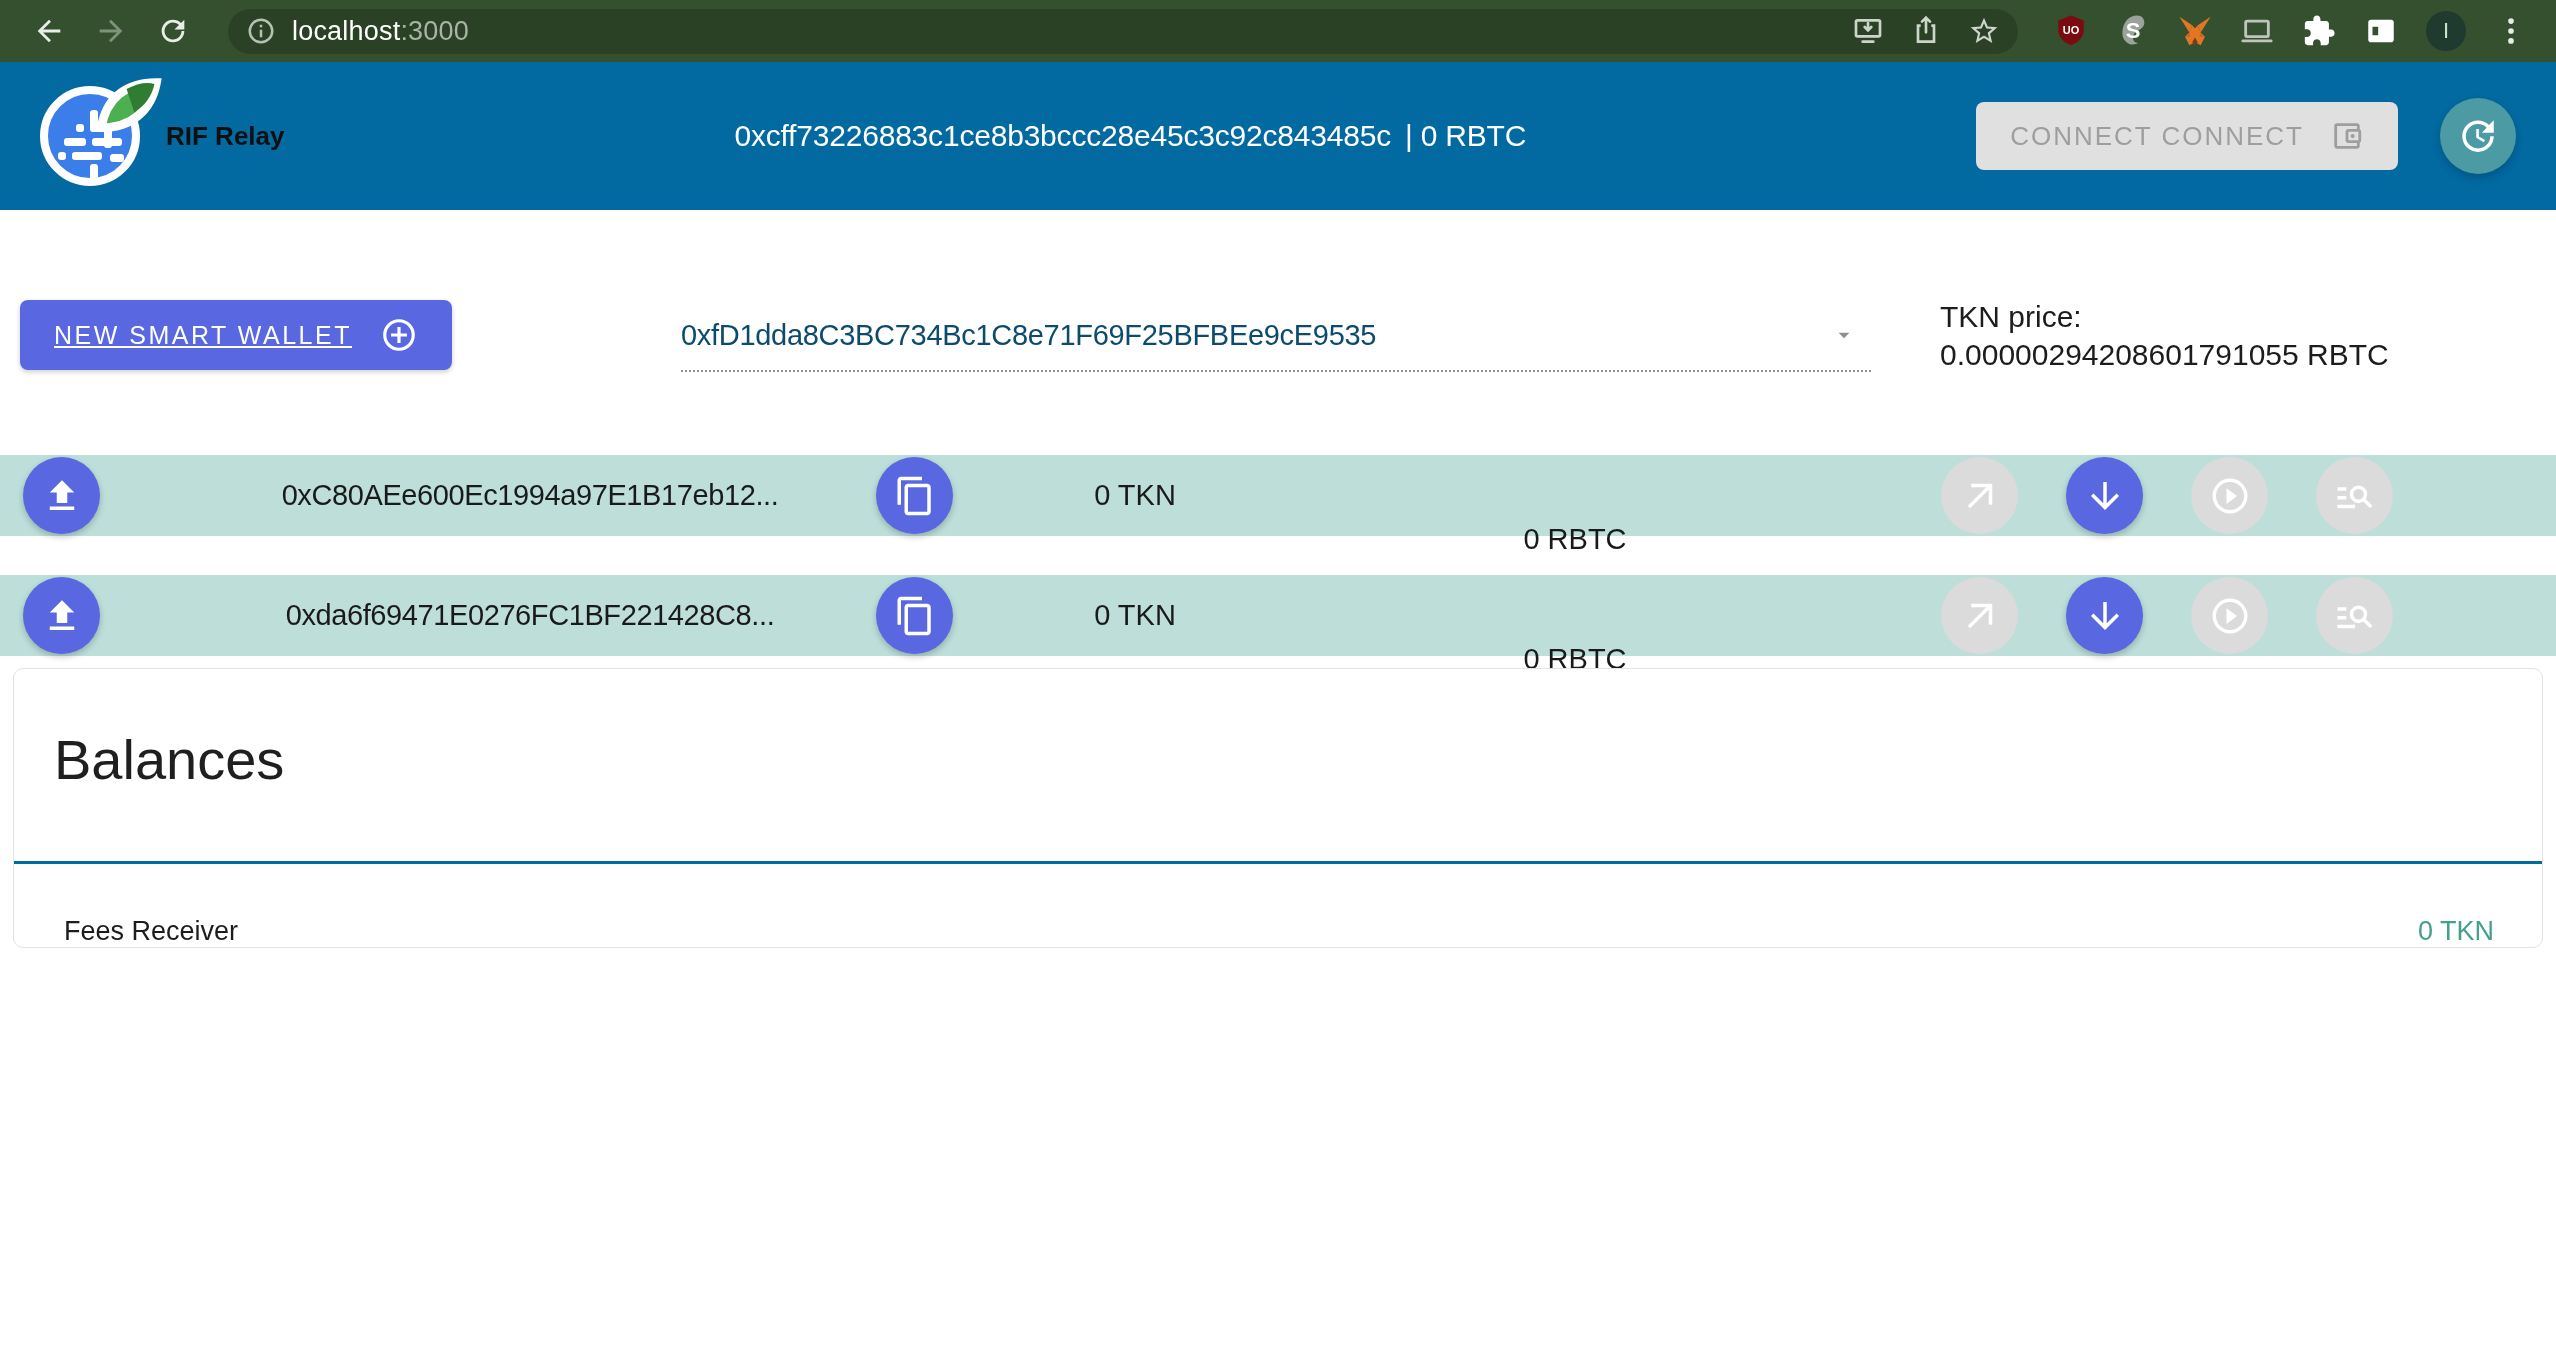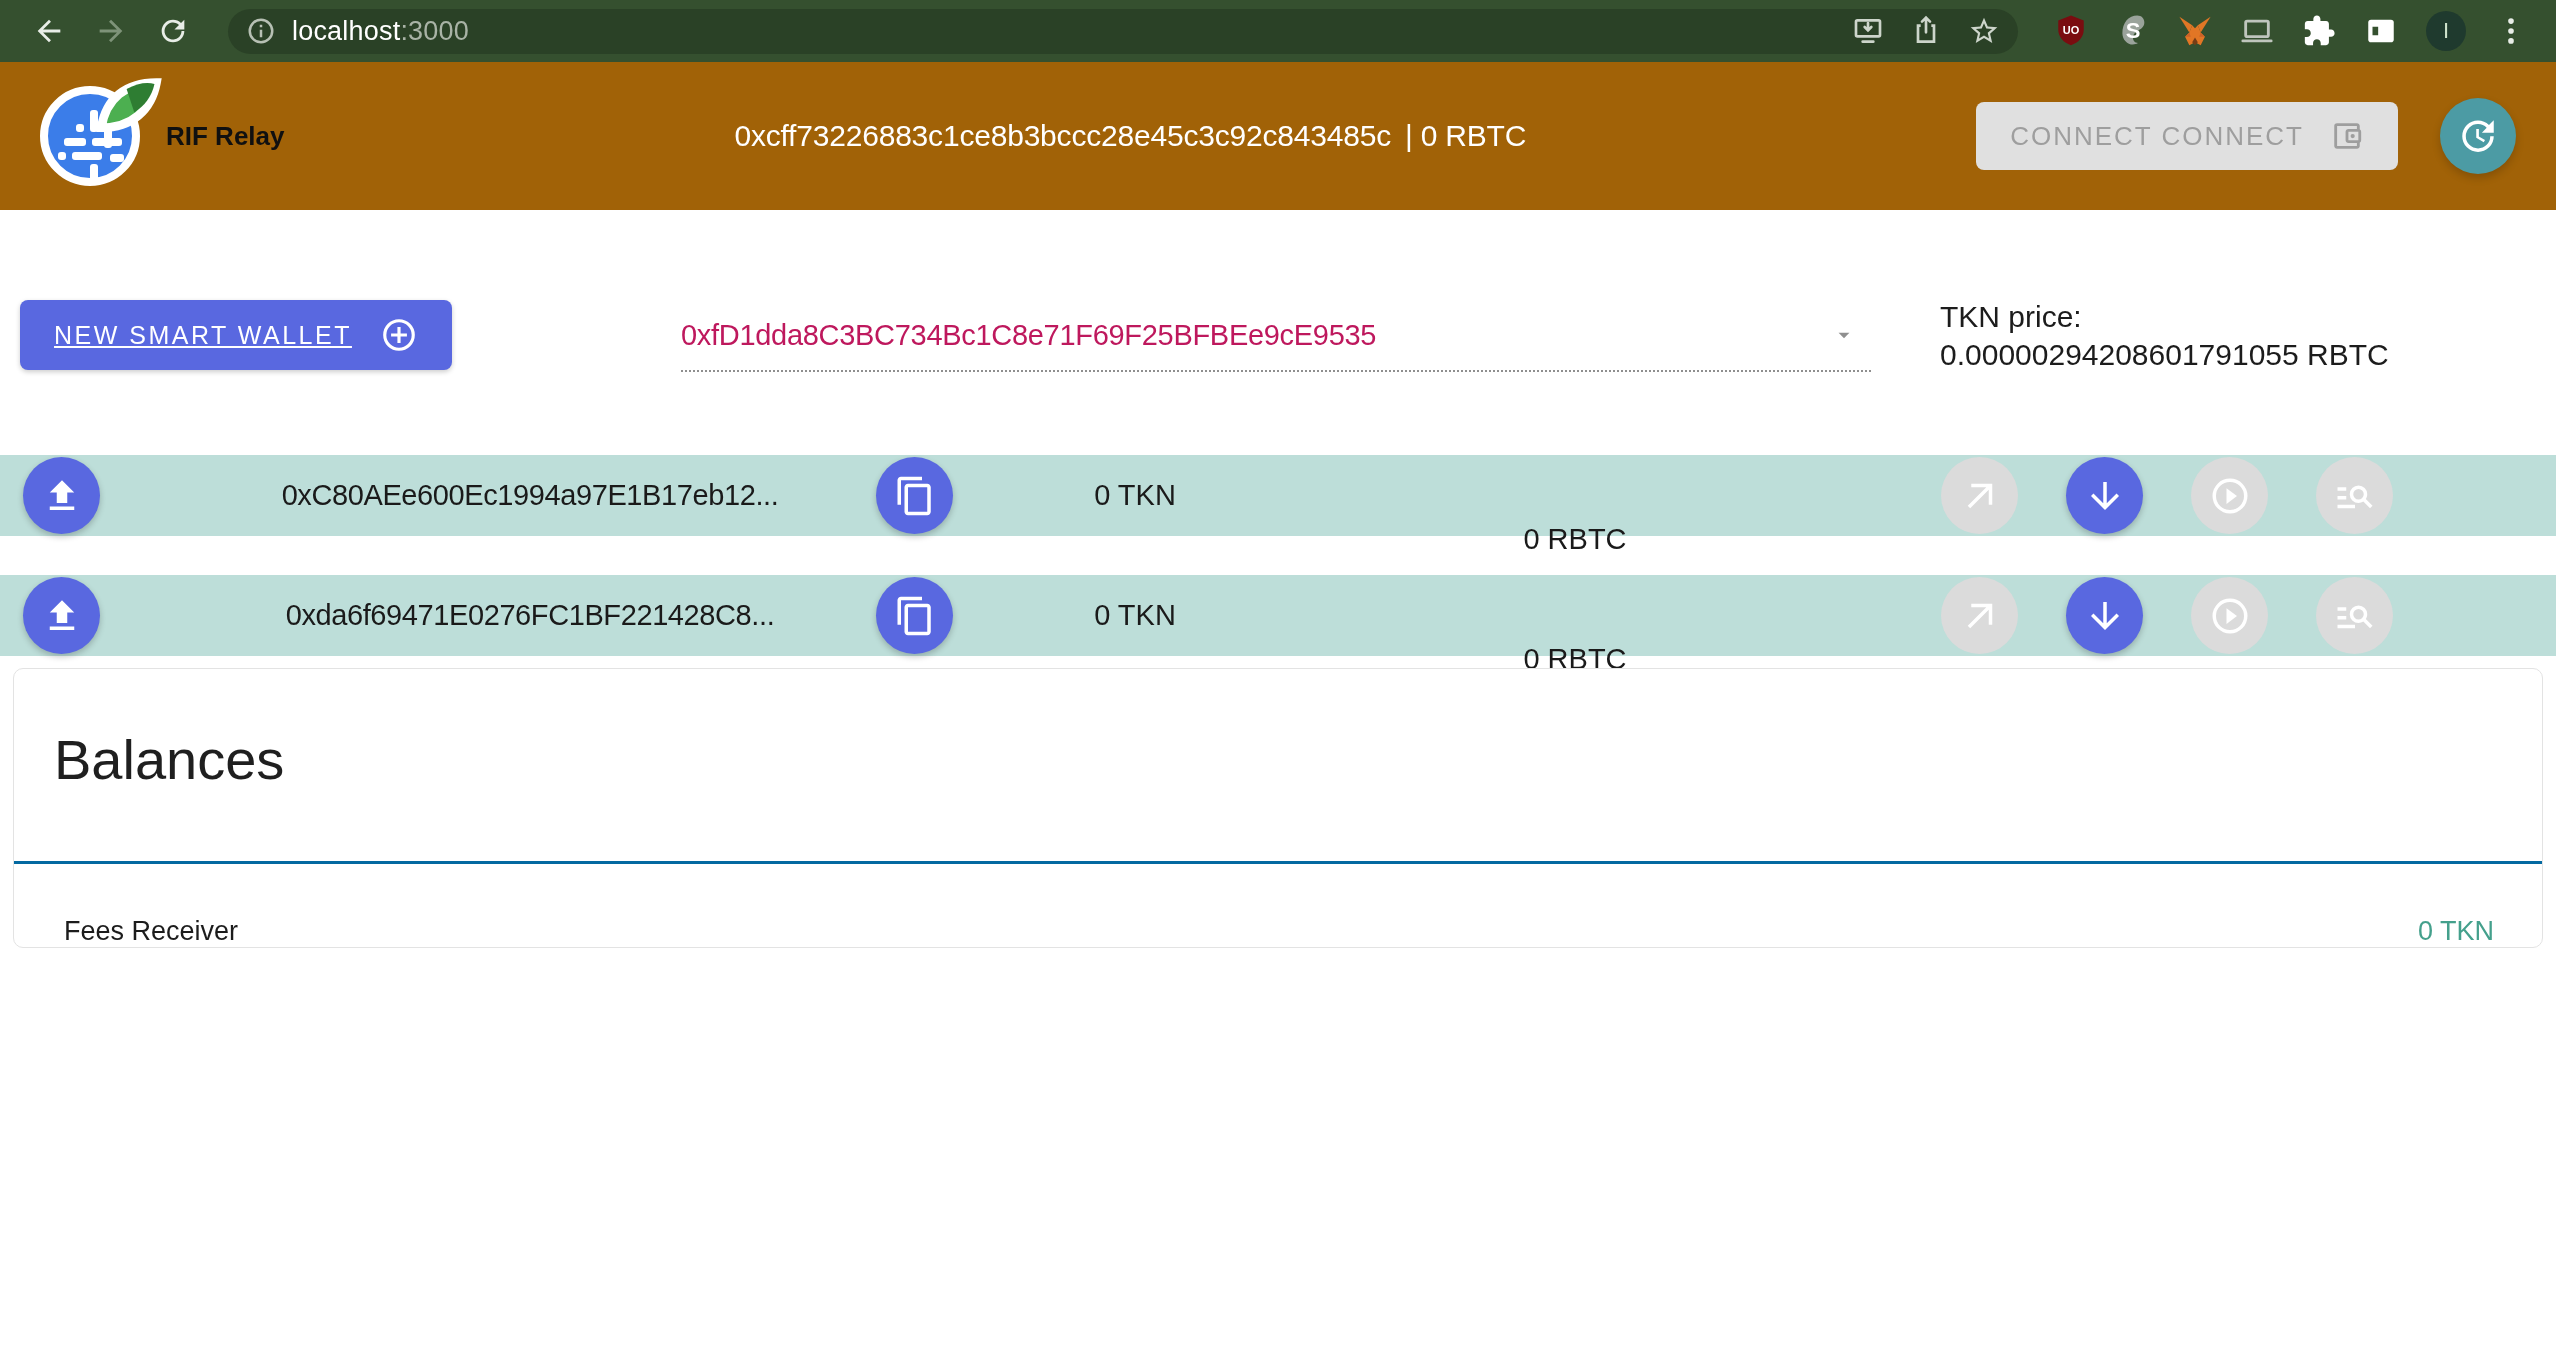--- a/index.html
+++ b/index.html
@@ -23,21 +23,21 @@
   .ext-ic { width:34px; height:34px; cursor:pointer; position:relative; }
   .ext-ic svg { width:34px; height:34px; display:block; }
   .avatar { width:40px; height:40px; border-radius:50%; background:#1F3A2E; color:#CFE3CC;
             display:flex; align-items:center; justify-content:center; font-size:22px; cursor:pointer; }
   .shield-label { position:absolute; top:10px; left:0; width:100%; text-align:center;
                   font-size:11px; font-weight:bold; color:#fff; }
   .s-label { position:absolute; top:4px; left:0; width:100%; text-align:center;
              font-size:22px; font-weight:bold; color:#fff; }
 
   
-  .appbar { height:148px; background:#a16207; display:flex; align-items:center; padding:0 40px; }
+  .appbar { height:148px; background:#0369a1; display:flex; align-items:center; padding:0 40px; }
   .logo { width:100px; height:100px; border-radius:50%; background:#3B7DE9; border:8px solid #ffffff;
           position:relative; flex:0 0 auto; }
   .logo .bar { position:absolute; background:#ffffff; border-radius:3px; }
   .logo .leaf { position:absolute; top:-16px; right:-34px; width:74px; height:56px; transform:rotate(-8deg); }
   .brand { font-size:26px; font-weight:bold; color:#101010; margin-left:26px; flex:0 0 auto; }
   .appbar-center { flex:1 1 auto; text-align:center; color:#ffffff; font-size:30px;
                    letter-spacing:-0.2px; white-space:nowrap; }
   .appbar-center .sep { margin-left:14px;text-align:right; }
   .connect-btn { flex:0 0 auto; height:68px; background:#E0E0E0; border:none; border-radius:8px;
                  color:#9E9E9E; font-size:26px; letter-spacing:2px; padding:0 34px;
@@ -51,21 +51,21 @@
 
   
   .controls { position:relative; height:76px; margin-top:90px; }
   .new-wallet-btn { position:absolute; left:20px; top:0; width:432px; height:70px; background:#5968E0;
                     border:none; border-radius:8px; color:#ffffff; font-size:25px; letter-spacing:2.5px;
                     display:flex; align-items:center; justify-content:center; gap:28px; cursor:pointer;
                     box-shadow:0 2px 5px rgba(0,0,0,0.2); font-family:"Liberation Sans", sans-serif;text-decoration:underline; }
   .new-wallet-btn svg { width:38px; height:38px; }
   .select-field { position:absolute; left:681px; top:0; width:1190px; height:72px;
                   border-bottom:2px dotted #8f8f8f; cursor:pointer; display:flex; align-items:center; }
-  .select-value { font-size:29px; color:#be185d; letter-spacing:-0.3px; white-space:nowrap; }
+  .select-value { font-size:29px; color:#0c4a6e; letter-spacing:-0.3px; white-space:nowrap; }
   .select-caret { position:absolute; right:14px; top:22px; width:26px; height:26px; }
   .tkn-price { position:absolute; left:1940px; top:-2px; font-size:30px; color:#1c1c1c; line-height:38px; }
 
   
   .wallet-row { position:relative; height:81px; background:#BDDED9;padding-left:16px; }
   .row-1 { margin-top:79px; }
   .row-2 { margin-top:39px; }
   .circle-btn { position:absolute; width:77px; height:77px; border-radius:50%; border:none;
                 display:flex; align-items:center; justify-content:center; cursor:pointer;
                 top:2px; box-shadow:0 3px 6px rgba(0,0,0,0.22); }

